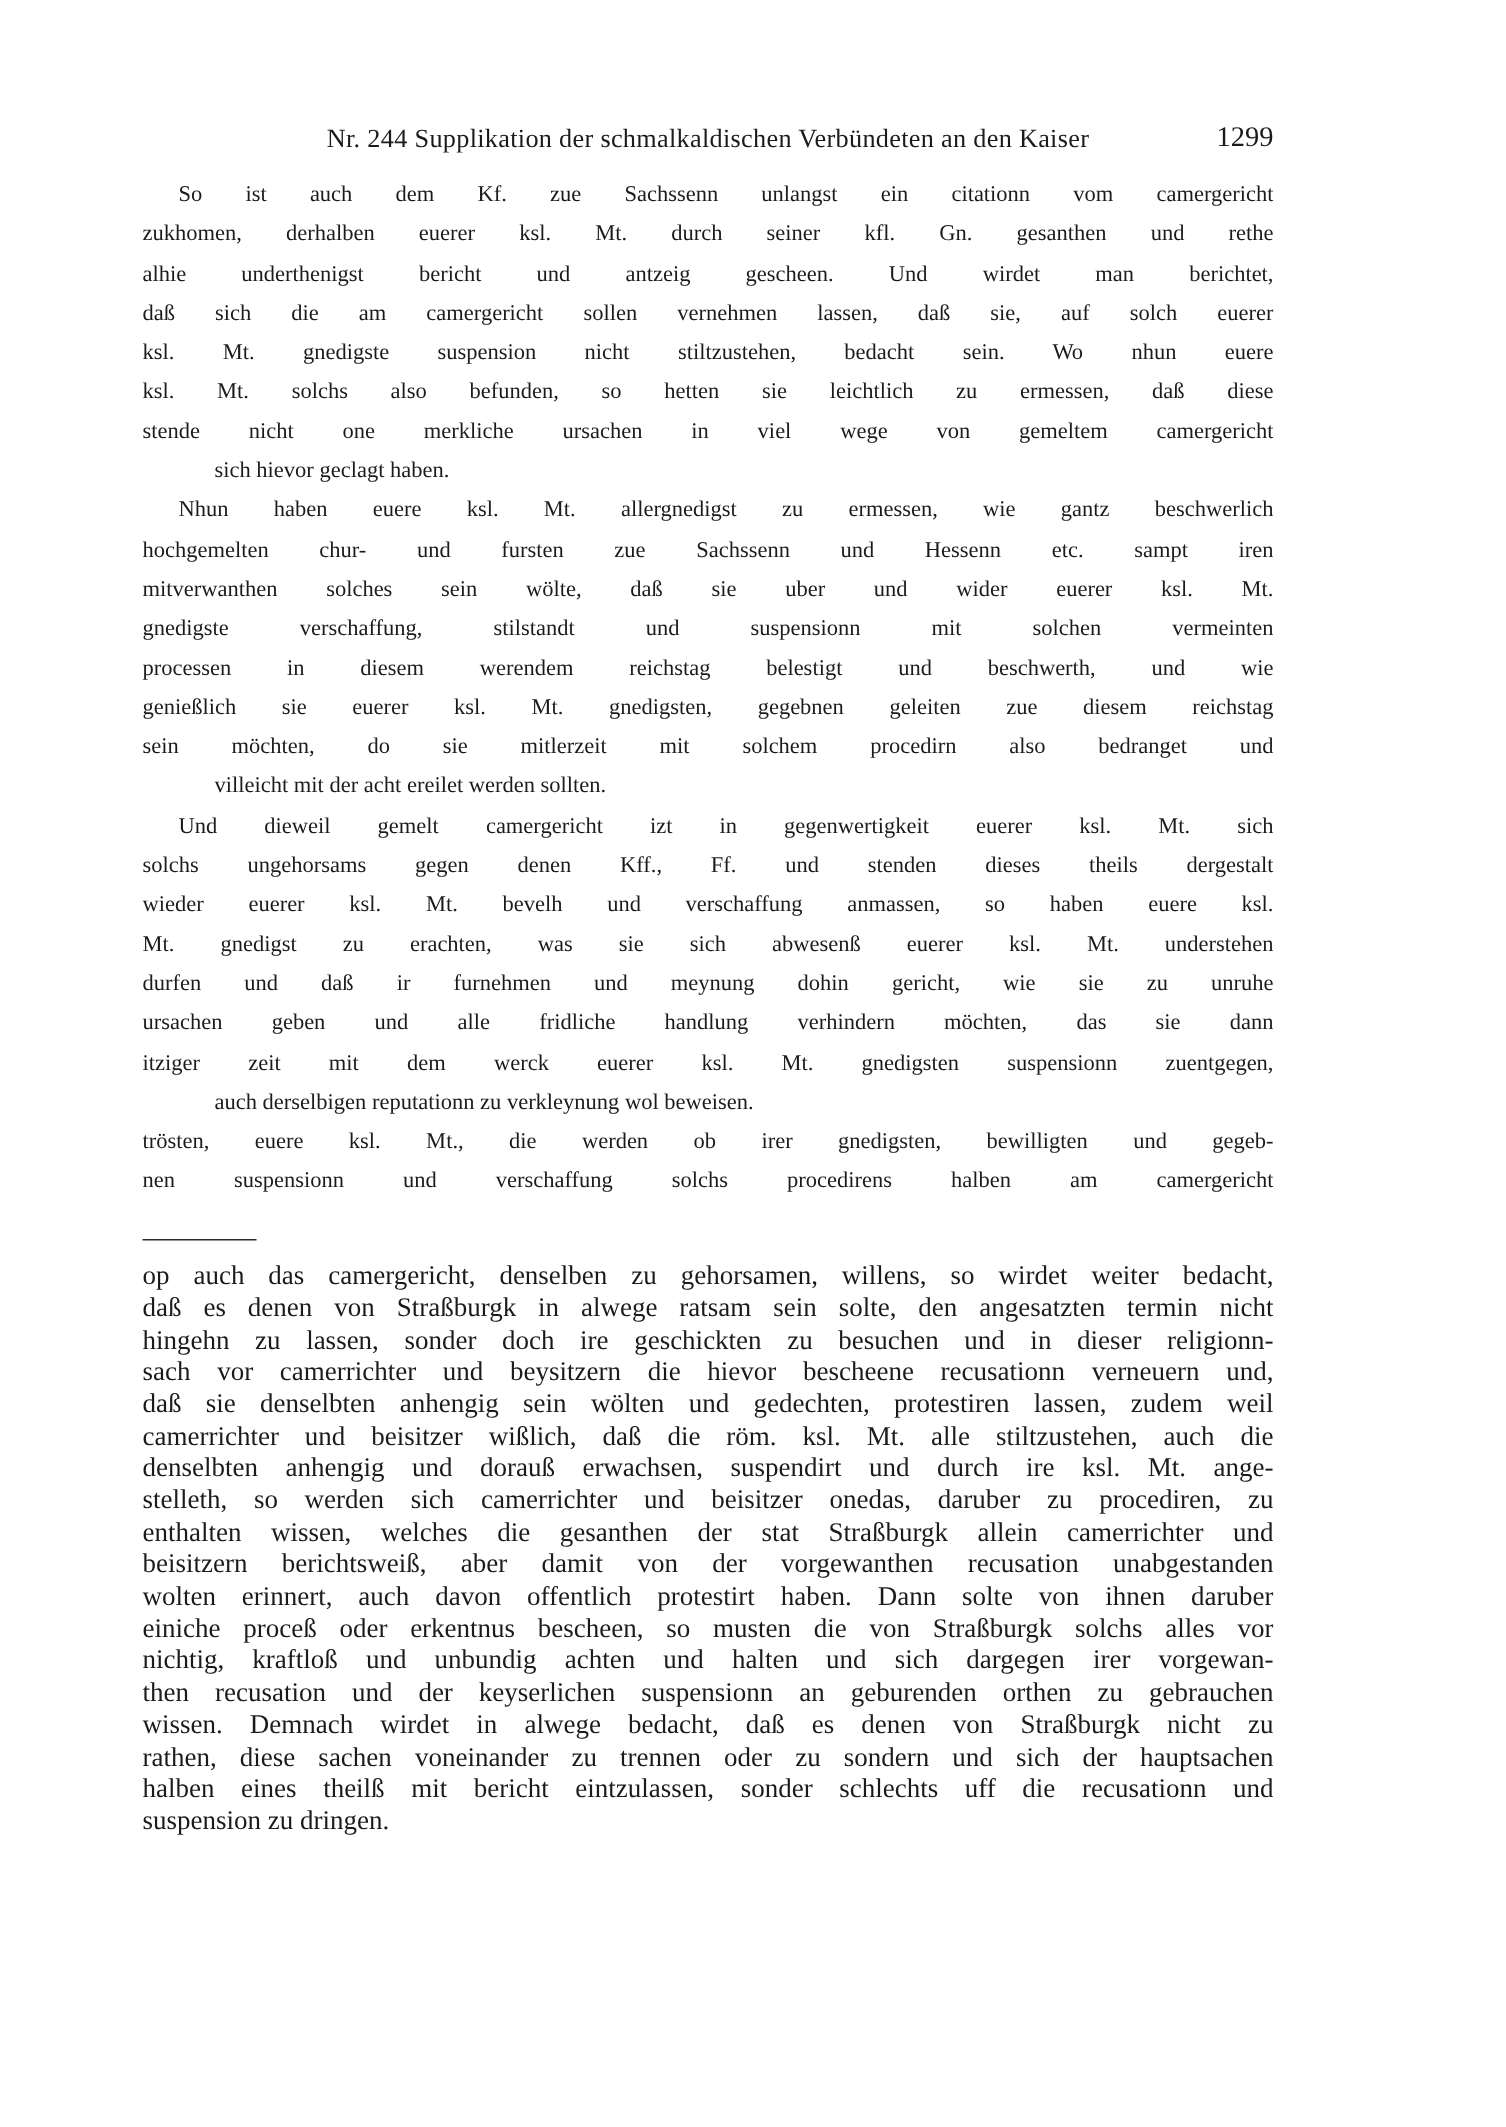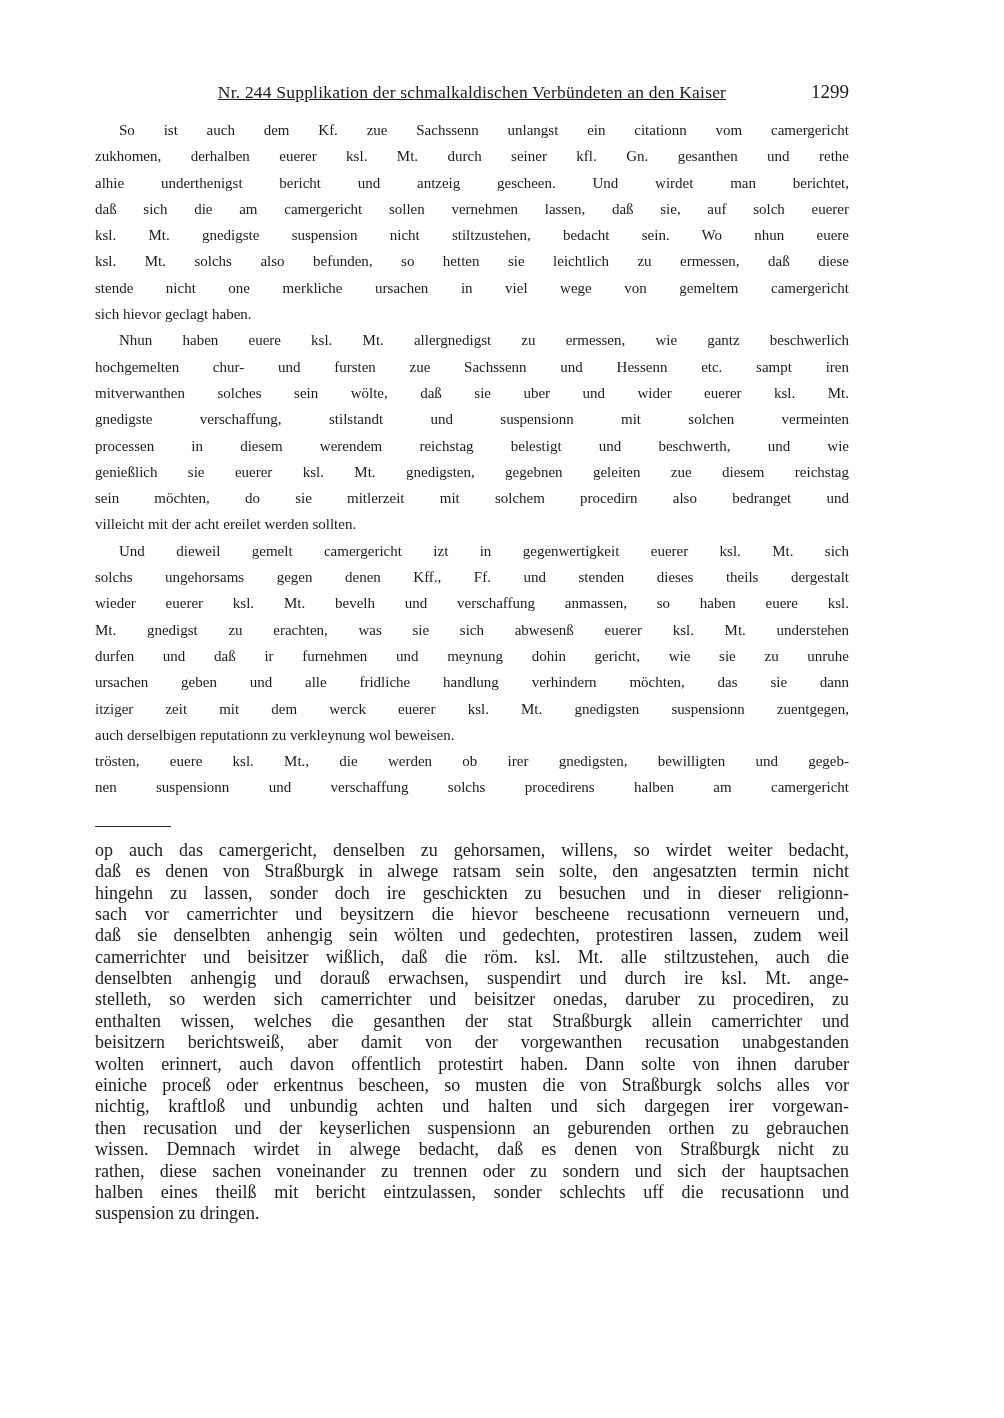--- a/index.html
+++ b/index.html
@@ -20,21 +20,20 @@
   .textblock {
     position: absolute;
     left: 95px;
     top: 82px;
     width: 754px;
   }
   .running-header {
     position: relative;
     height: 24px;
     margin-bottom: 11px;
-    text-decoration: underline;
   }
   .running-title {
     text-align: center;
     font-size: 17.5px;
     letter-spacing: 0.2px;
   }
   .pagenum {
     position: absolute;
     right: 0;
     top: -1px;
@@ -48,20 +47,21 @@
   .line {
     height: 26.3px;
     overflow: hidden;
     text-align: justify;
     text-align-last: justify;
     -moz-text-align-last: justify;
   }
   .line.indent { text-indent: 24px; }
   .line.last {
     text-align-last: left;
+    margin-left: 48px;
     -moz-text-align-last: left;
   }
   .fn-sep {
     width: 76px;
     height: 0;
     border-top: 1.4px solid #2a2a2c;
     margin-top: 25px;
     margin-bottom: 13px;
   }
   .fn {

